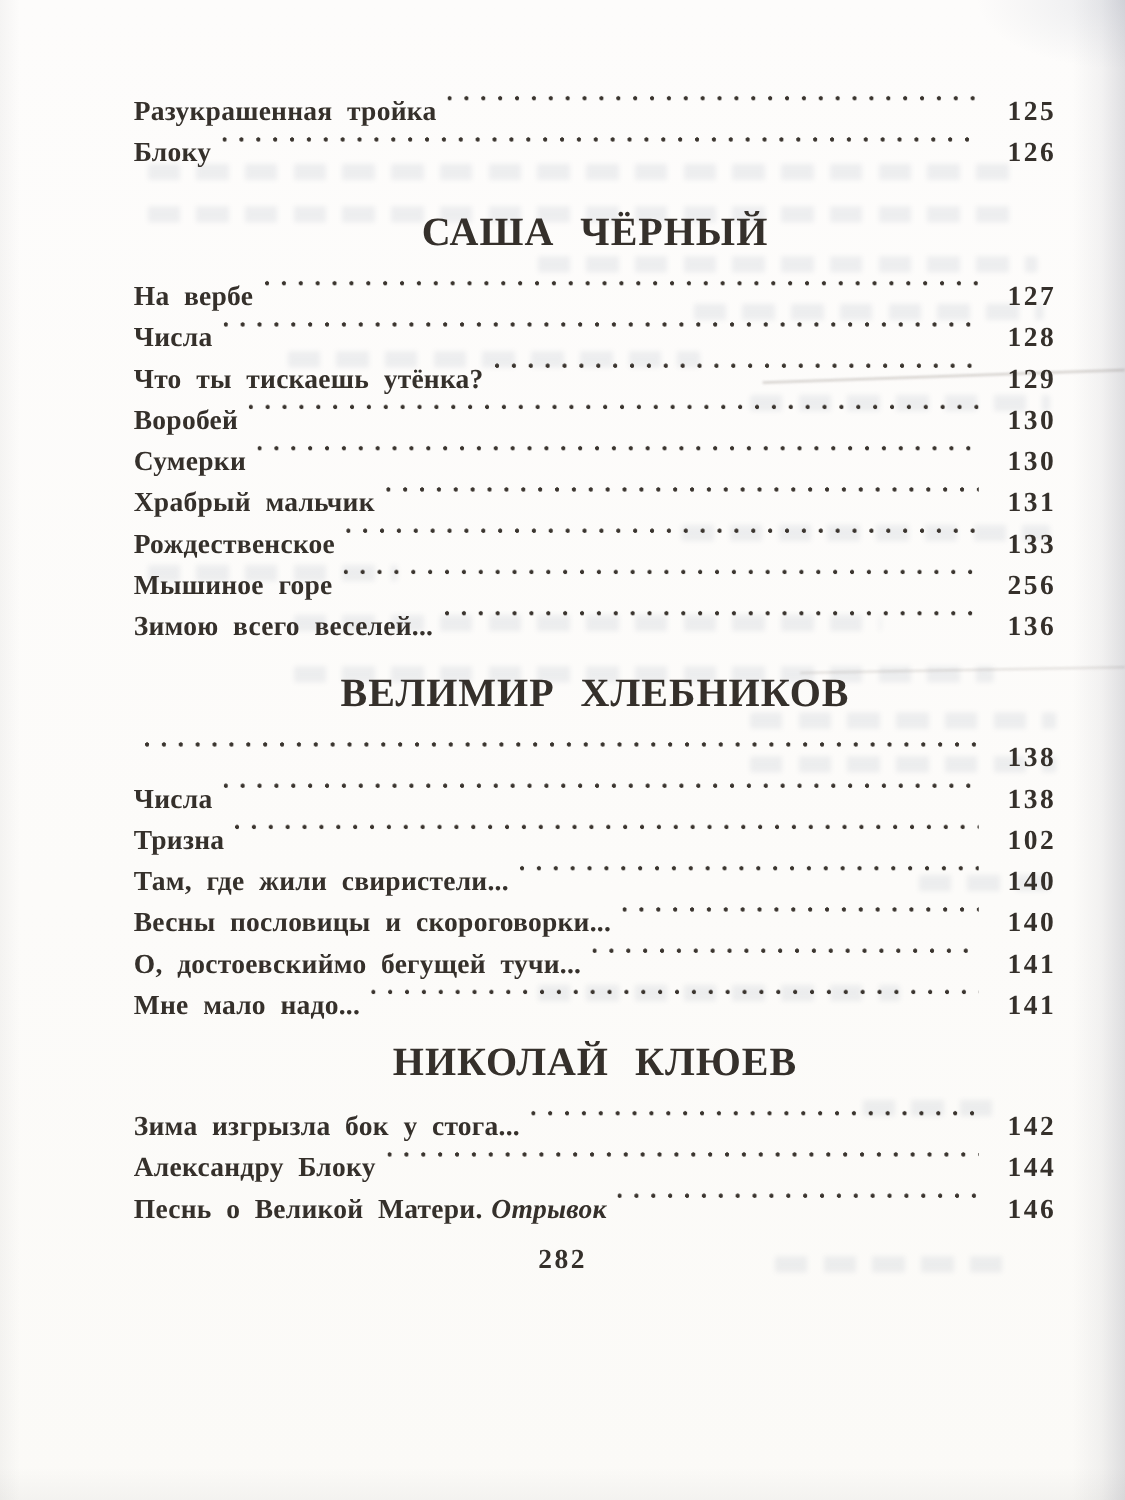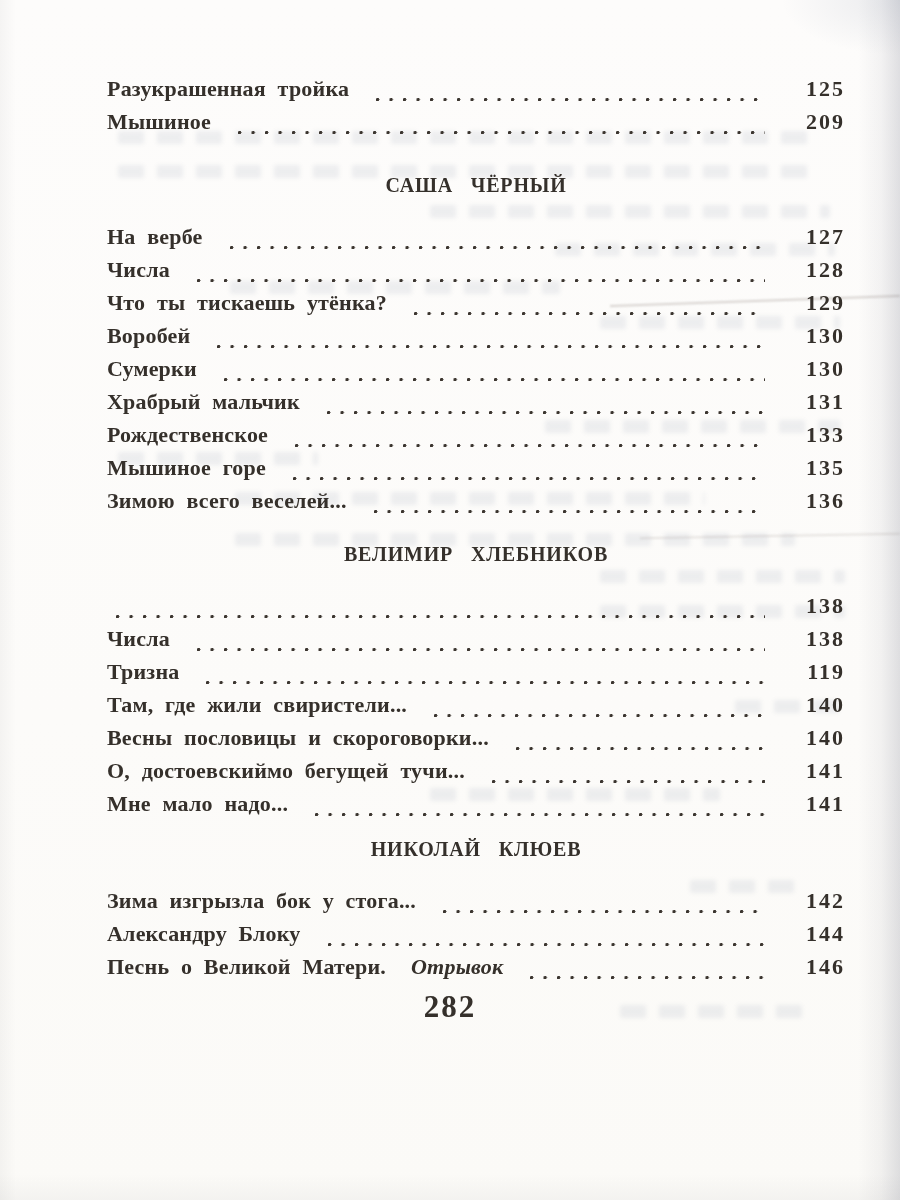--- a/index.html
+++ b/index.html
@@ -51,60 +51,59 @@
     pointer-events: none;
   }
   
   .content {
     position: relative;
     padding: 76px 55px 0 107px;
     z-index: 2;
   }
   .row {
     display: flex;
-    align-items: flex-end;
+    align-items: flex-start;
     line-height: 26px;
     margin-bottom: 7px;
     font-size: 22px;
     font-weight: bold;
     letter-spacing: 0.2px;
     word-spacing: 6px;
-    gap: 18px;
   }
   .title { white-space: nowrap; }
   .title-em { font-style: italic; margin-left: 7px; white-space: nowrap; }
   .leader {
     flex: 1 1 auto;
     height: 5px;
     margin: 0 10px 0 9px;
     background-image: radial-gradient(circle at 1.7px 2.6px, #3b352f 1.5px, rgba(59,53,47,0) 1.9px);
     background-size: 13.5px 5px;
     background-repeat: repeat-x;
     background-position: left bottom;
   }
   .pagenum {
     min-width: 52px;
     text-align: right;
     letter-spacing: 2px;
     white-space: nowrap;
   }
   .section-heading {
     text-align: center;
-    font-size: 20px;
+    font-size: 32px;
     font-weight: bold;
     line-height: 28px;
     letter-spacing: 0.8px;
     word-spacing: 12px;
     margin: 36px 0 25px 0;
   }
   .section-heading.h2 { margin: 26px 0 25px 0; }
   .section-heading.h3 { margin: 18px 0 25px 0; }
   .folio {
     text-align: center;
-    font-size: 31px;
+    font-size: 22px;
     font-weight: bold;
     line-height: 26px;
     letter-spacing: 2px;
     margin-top: 14px;
     
     margin-left: -52px;
   }
 </style>
 </head>
 <body>
@@ -133,23 +132,23 @@
   <div class="crease" style="top:535px; left:640px; width:260px; transform:rotate(-1deg); opacity:0.6;"></div>
 
   <div class="content">
 
     <div class="row">
       <span class="title">Разукрашенная тройка</span>
       <span class="leader"></span>
       <span class="pagenum">125</span>
     </div>
     <div class="row">
-      <span class="title">Мышиное</span>
-      <span class="leader"></span>
-      <span class="pagenum">209</span>
+      <span class="title">Блоку</span>
+      <span class="leader"></span>
+      <span class="pagenum">126</span>
     </div>
 
     <div class="section-heading">САША ЧЁРНЫЙ</div>
 
     <div class="row">
       <span class="title">На вербе</span>
       <span class="leader"></span>
       <span class="pagenum">127</span>
     </div>
     <div class="row">
@@ -178,21 +177,21 @@
       <span class="pagenum">131</span>
     </div>
     <div class="row">
       <span class="title">Рождественское</span>
       <span class="leader"></span>
       <span class="pagenum">133</span>
     </div>
     <div class="row">
       <span class="title">Мышиное горе</span>
       <span class="leader"></span>
-      <span class="pagenum">135</span>
+      <span class="pagenum">256</span>
     </div>
     <div class="row">
       <span class="title">Зимою всего веселей...</span>
       <span class="leader"></span>
       <span class="pagenum">136</span>
     </div>
 
     <div class="section-heading h2">ВЕЛИМИР ХЛЕБНИКОВ</div>
 
     <div class="row">
@@ -200,21 +199,21 @@
       <span class="pagenum">138</span>
     </div>
     <div class="row">
       <span class="title">Числа</span>
       <span class="leader"></span>
       <span class="pagenum">138</span>
     </div>
     <div class="row">
       <span class="title">Тризна</span>
       <span class="leader"></span>
-      <span class="pagenum">119</span>
+      <span class="pagenum">102</span>
     </div>
     <div class="row">
       <span class="title">Там, где жили свиристели...</span>
       <span class="leader"></span>
       <span class="pagenum">140</span>
     </div>
     <div class="row">
       <span class="title">Весны пословицы и скороговорки...</span>
       <span class="leader"></span>
       <span class="pagenum">140</span>

